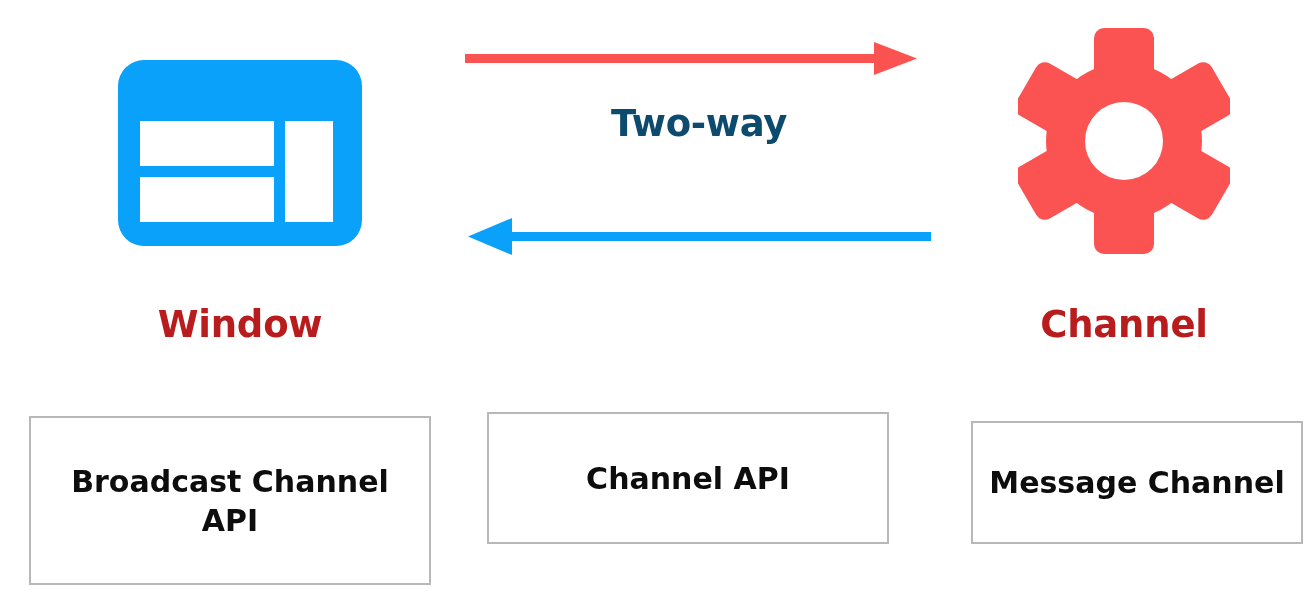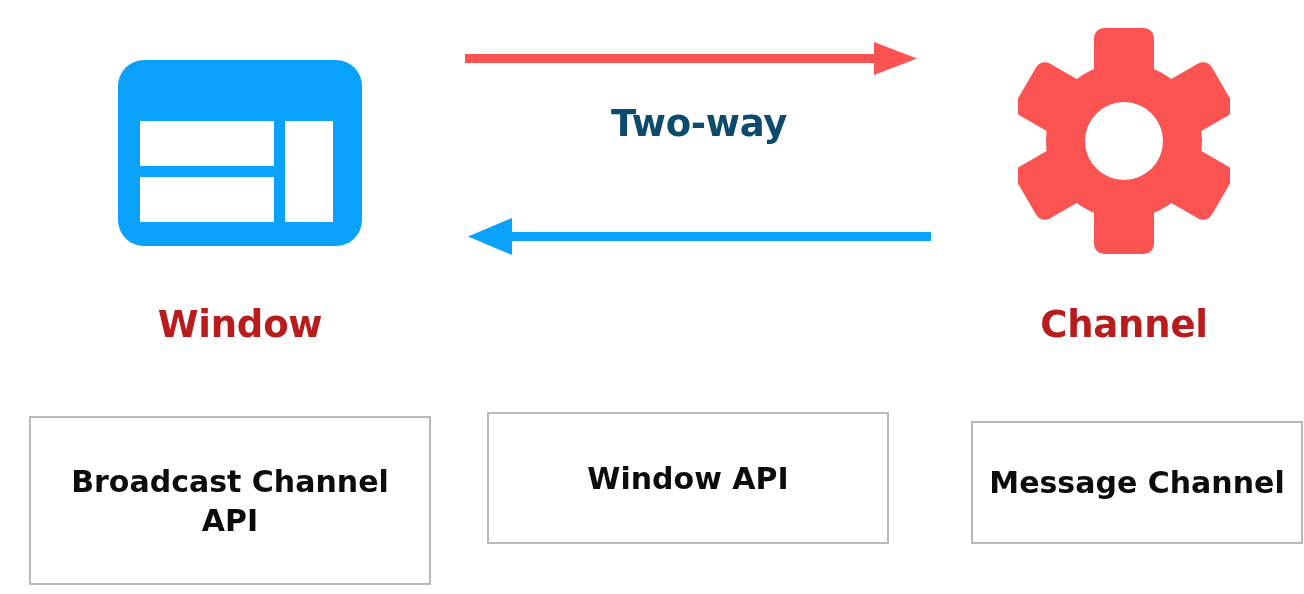--- a/index.html
+++ b/index.html
@@ -188,20 +188,20 @@
 
   <div class="node-caption caption-window">Window</div>
 
   <div class="node-caption caption-worker">Channel</div>
 
   <div class="api-box api-box-1">
     <span class="api-box-label">Broadcast Channel API</span>
   </div>
 
   <div class="api-box api-box-2">
-    <span class="api-box-label">Window API</span>
+    <span class="api-box-label">Channel API</span>
   </div>
 
   <div class="api-box api-box-3">
     <span class="api-box-label">Message Channel</span>
   </div>
 
 </div>
 
 </body></html>

